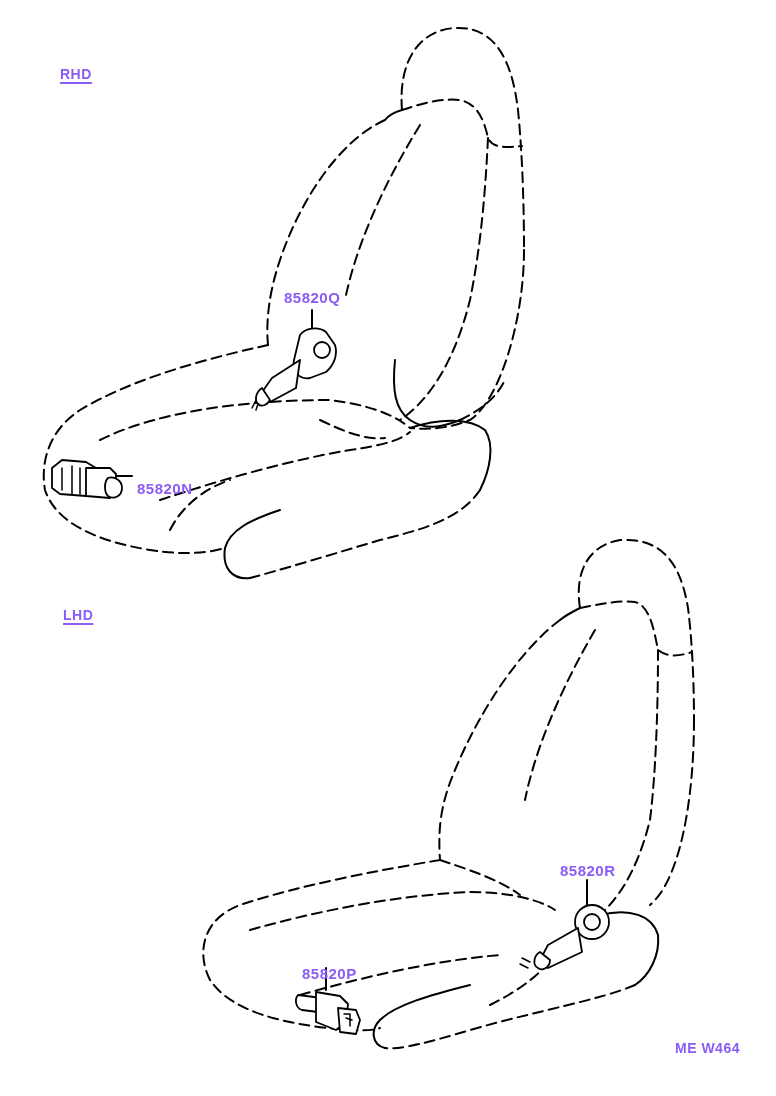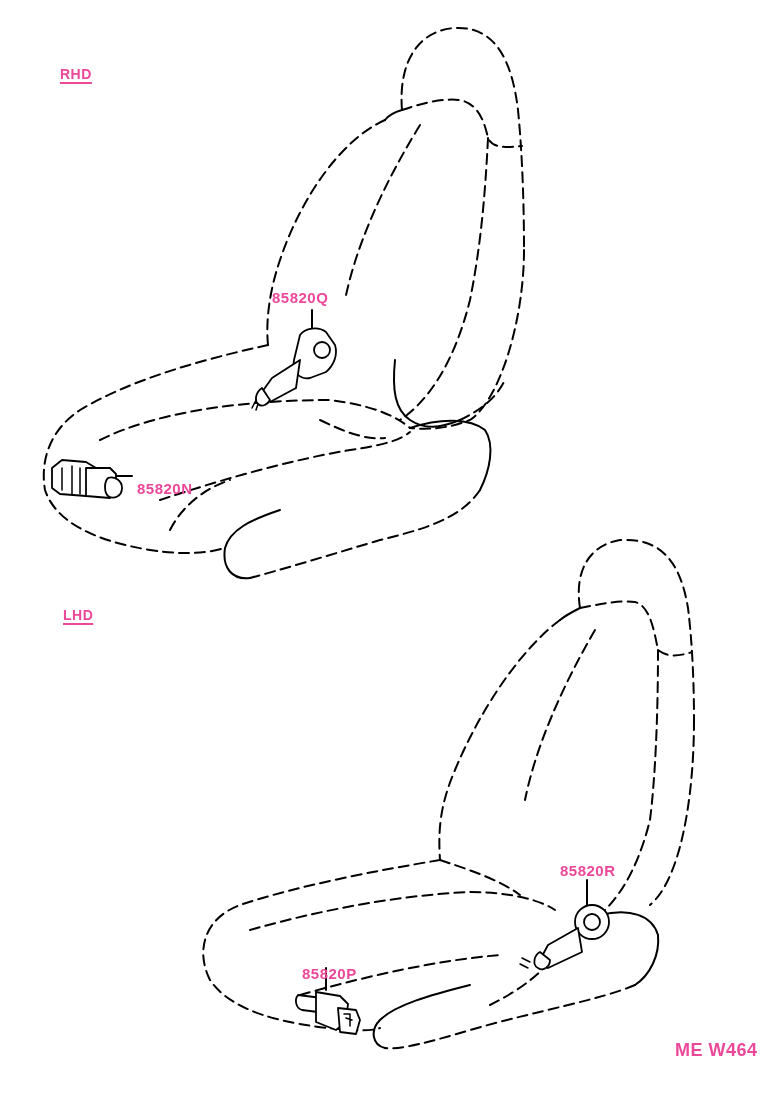--- a/index.html
+++ b/index.html
@@ -1,19 +1,19 @@
 <!DOCTYPE html>
 <html><head>
 <meta charset="utf-8">
 <style>
   html, body { margin: 0; padding: 0; background: #ffffff; }
   body { width: 776px; height: 1096px; position: relative; overflow: hidden;
          font-family: "Liberation Sans", "DejaVu Sans", sans-serif; }
   svg.drawing { position: absolute; left: 0; top: 0; width: 776px; height: 1096px; }
-  .lbl { position: absolute; font-weight: bold; font-size: 15px; color: #ec4899; letter-spacing: 0.5px; line-height: 1; }
+  .lbl { position: absolute; font-weight: bold; font-size: 15px; color: #8b5cf6; letter-spacing: 0.5px; line-height: 1; }
   .section { font-size: 14px; text-decoration: underline; text-decoration-thickness: 2px; text-underline-offset: 3px; }
   .dash { fill: none; stroke: #000; stroke-width: 2; stroke-dasharray: 10 6; stroke-linecap: round; }
   .solid { fill: none; stroke: #000; stroke-width: 2; stroke-linecap: round; stroke-linejoin: round; }
   .thin { fill: none; stroke: #000; stroke-width: 1.5; stroke-linecap: round; stroke-linejoin: round; }
   .part { fill: #fff; stroke: #000; stroke-width: 1.8; stroke-linejoin: round; }
 </style>
 </head>
 <body>
 
 <svg class="drawing" viewBox="0 0 776 1096" xmlns="http://www.w3.org/2000/svg">
@@ -95,20 +95,20 @@
   <g>
     <path class="solid" d="M326,968 L326,990"></path>
     <path class="part" d="M298,995 C294,1000 296,1008 302,1010 L318,1012 L322,998 Z"></path>
     <path class="part" d="M316,992 L340,996 L348,1004 L346,1022 L336,1030 L316,1022 Z"></path>
     <path class="part" d="M338,1008 L356,1010 L360,1020 L356,1034 L340,1032 Z"></path>
     <path class="thin" d="M344,1014 L350,1014 L350,1026 M346,1018 L352,1020"></path>
   </g>
 </svg>
 
 <div class="lbl section" style="left:60px; top:67px;">RHD</div>
-<div class="lbl" style="left:272px; top:290px;">85820Q</div>
+<div class="lbl" style="left:284px; top:290px;">85820Q</div>
 <div class="lbl" style="left:137px; top:481px;">85820N</div>
 
 <div class="lbl section" style="left:63px; top:608px;text-align:right;">LHD</div>
 <div class="lbl" style="left:560px; top:863px;">85820R</div>
 <div class="lbl" style="left:302px; top:966px;">85820P</div>
 
-<div class="lbl" style="left:675px; top:1041px; font-size:18px;">ME W464</div>
+<div class="lbl" style="left:675px; top:1041px; font-size:14px;">ME W464</div>
 
 </body></html>

